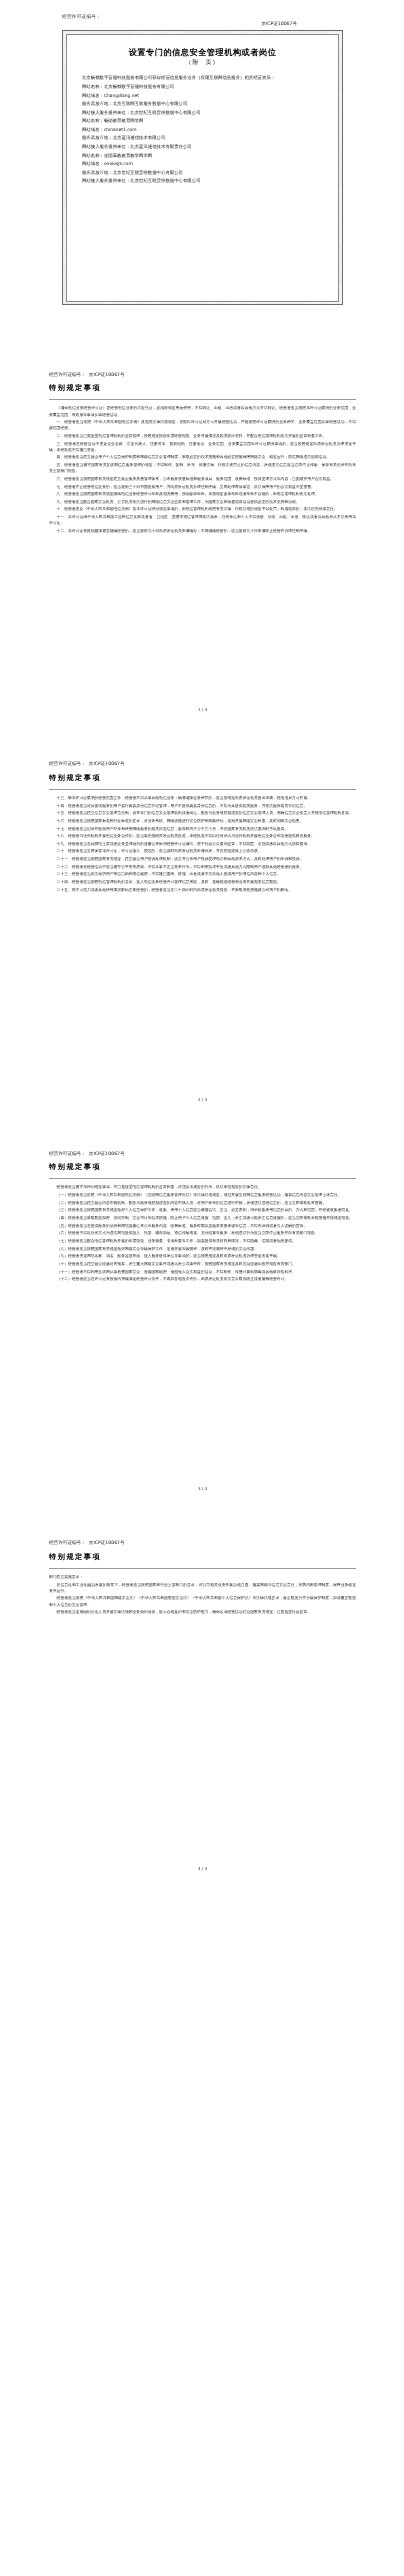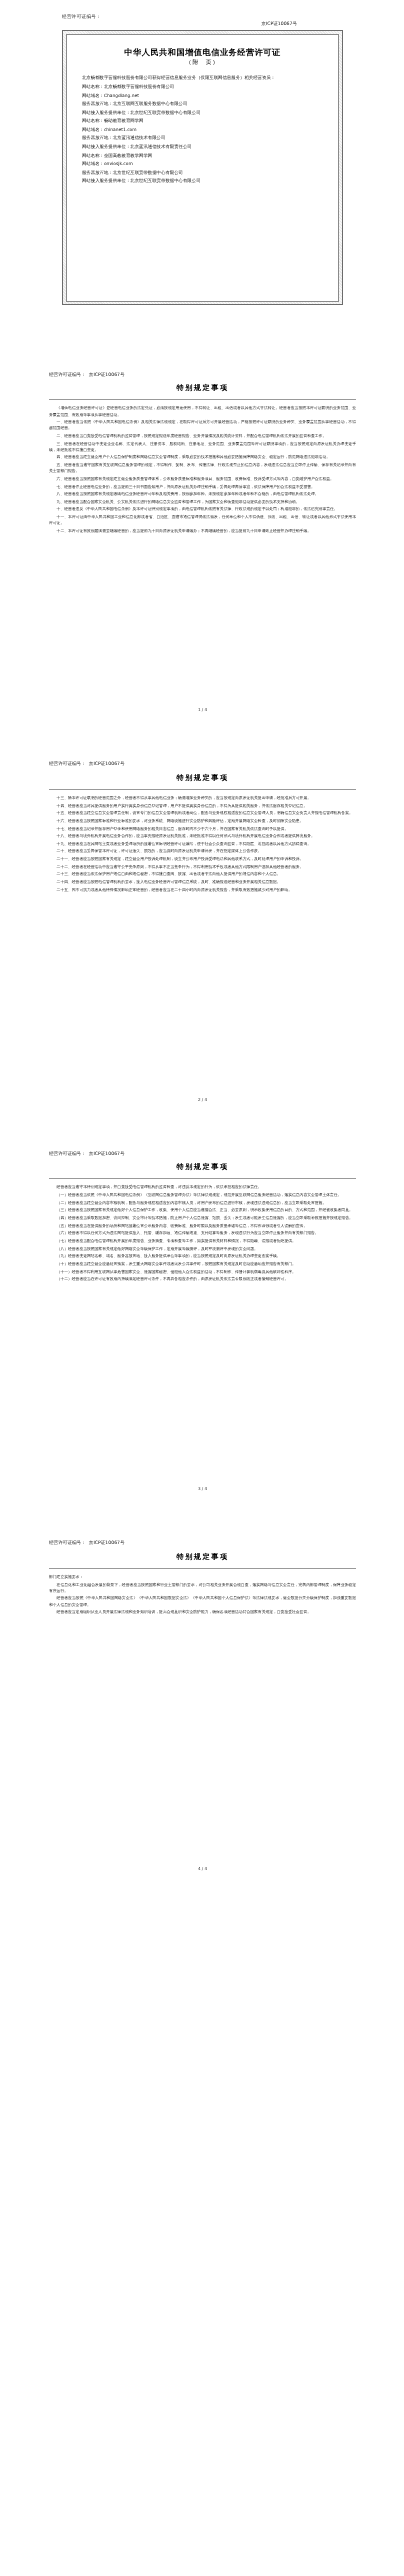--- a/index.html
+++ b/index.html
@@ -90,21 +90,20 @@
     padding: 13.4px 49px 0 49px;
   }
   .doc-head {
     font-size: 4.6px;
     color: #111;
     display: flex;
     gap: 3.1px;
     margin-bottom: 6.2px;
   }
   .doc-title {
-    text-align: center;
     font-family: "DejaVu Serif", "Liberation Serif", serif;
     font-weight: bold;
     font-size: 7.2px;
     letter-spacing: 1.5px;
     margin: 1px 0 6.2px 0;
     color: #000;
   }
   .rule {
     border: none;
     border-top: 0.5px solid #999;
@@ -140,21 +139,21 @@
     <div class="row">
       <span class="lbl">经营许可证编号：</span>
     </div>
     <div class="row2">
       <span>京ICP证10067号</span>
     </div>
   </div>
 
   <div class="cert-frame">
     <div class="cert-frame-inner">
-      <div class="cert-title">中华人民共和国增值电信业务经营许可证</div>
+      <div class="cert-title">设置专门的信息安全管理机构或者岗位</div>
       <div class="cert-subtitle">（附　页）</div>
 
       <div class="cert-lines">
         <div class="ln">
           <span class="v">北京畅都数字营服科技股份有限公司获得经营信息服务业务（仅限互联网信息服务）相关经营资质：</span>
         </div>
         <div class="ln">
           <span class="k">网站名称：</span><span class="v">北京畅都数字营服科技股份有限公司</span>
         </div>
         <div class="ln">

